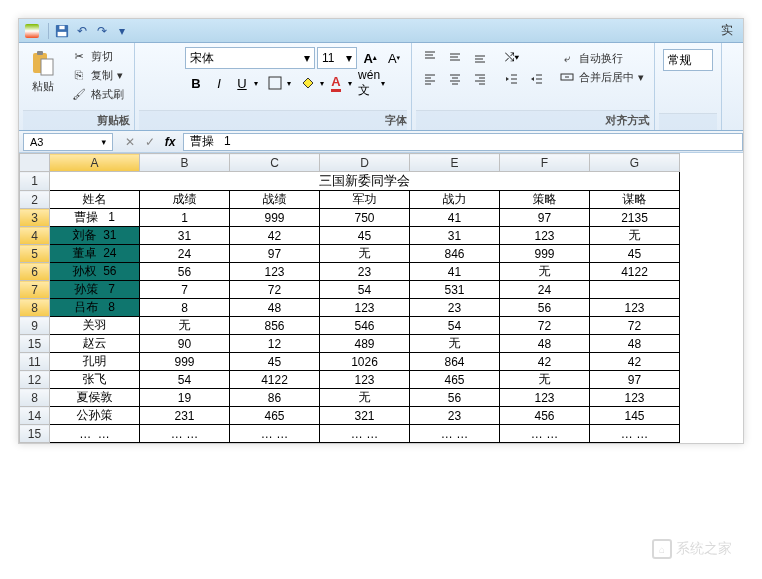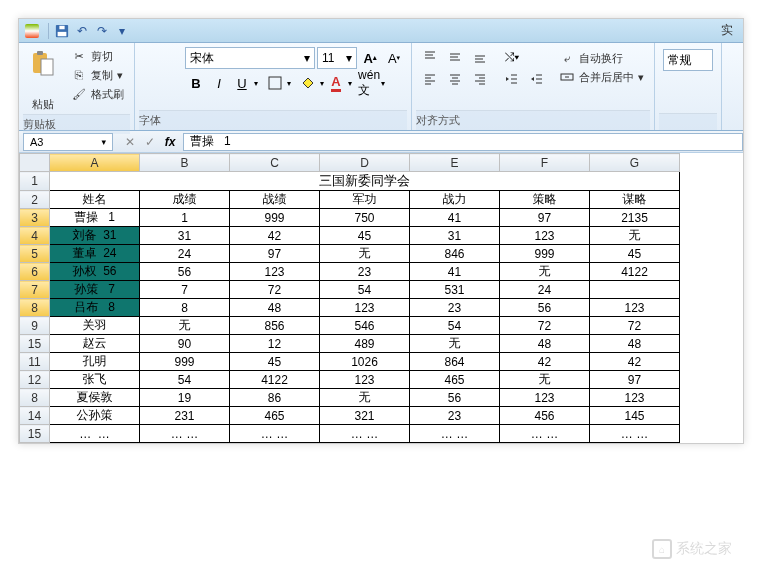--- a/index.html
+++ b/index.html
@@ -15,25 +15,25 @@
     .qat .rt { color: #333; font-size: 12px; padding-right: 4px; }
     
     .tabs { background: linear-gradient(#e4eef8,#cde0f0); height: 26px; display: flex; align-items: flex-end; padding: 0 4px; border-bottom: 1px solid #8db2d3; }
     .tab { padding: 4px 12px; color: #2b579a; cursor: pointer; font-size: 12px; }
     .tab.file { background: linear-gradient(#3b8b3b,#2a7a2a); color: #fff; border-radius: 3px 3px 0 0; margin-right: 2px; }
     .tab.active { background: #f5faff; border: 1px solid #8db2d3; border-bottom: none; border-radius: 3px 3px 0 0; }
     
     .ribbon { background: linear-gradient(#f5faff,#e4eef8); height: 88px; border-bottom: 1px solid #8db2d3; display: flex; }
     .group { border-right: 1px solid #b8d0e6; display: flex; flex-direction: column; padding: 2px 4px 0; }
     .group-content { flex: 1; display: flex; align-items: flex-start; gap: 2px; }
-    .group-label { text-align: left; font-size: 11px; color: #555; padding: 2px 0; background: rgba(200,220,240,0.3); border-top: 1px solid #d0dce8; }
+    .group-label { text-align: right; font-size: 11px; color: #555; padding: 2px 0; background: rgba(200,220,240,0.3); border-top: 1px solid #d0dce8; font-weight: bold; }
     
     .big-btn { display: flex; flex-direction: column; align-items: center; padding: 2px 4px; cursor: pointer; }
     .big-btn .ico { width: 32px; height: 32px; display: flex; align-items: center; justify-content: center; }
-    .big-btn .lbl { font-size: 11px; color: #333; margin-top: 18px; }
+    .big-btn .lbl { font-size: 11px; color: #333; margin-top: 0; }
     
     .sm-list { display: flex; flex-direction: column; gap: 1px; padding: 2px; }
     .sm-btn { display: flex; align-items: center; gap: 4px; padding: 1px 4px; cursor: pointer; font-size: 11px; color: #333; }
     .sm-btn .ico { width: 16px; height: 16px; display: flex; align-items: center; justify-content: center; }
     
     .font-row { display: flex; flex-direction: column; gap: 3px; padding: 2px; margin-left: 44px; }
     .font-top { display: flex; gap: 2px; align-items: center; }
     .font-sel { background: #fff; border: 1px solid #9bb8d3; height: 22px; padding: 0 4px; display: flex; align-items: center; font-size: 12px; }
     .font-sel.name { width: 130px; }
     .font-sel.size { width: 40px; }

